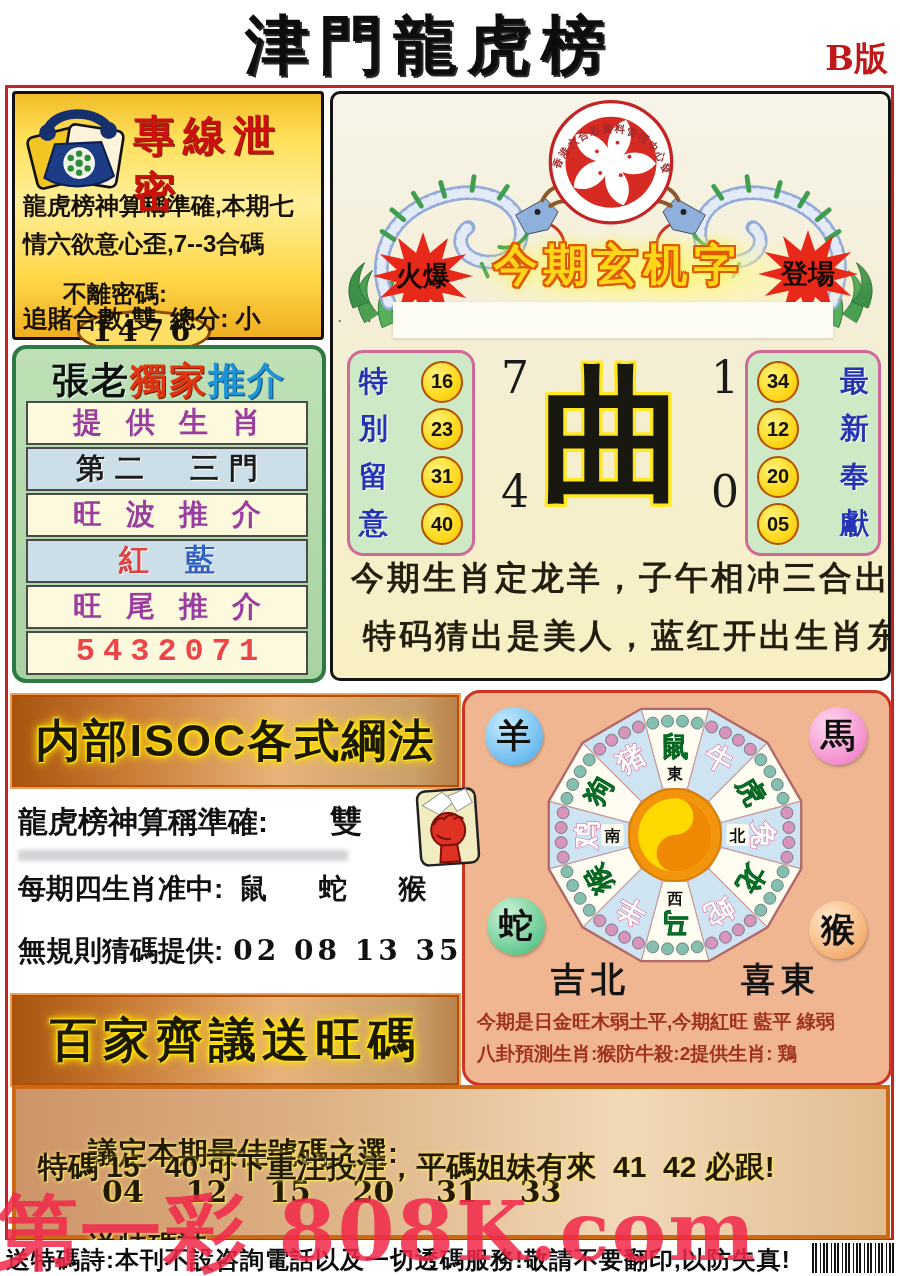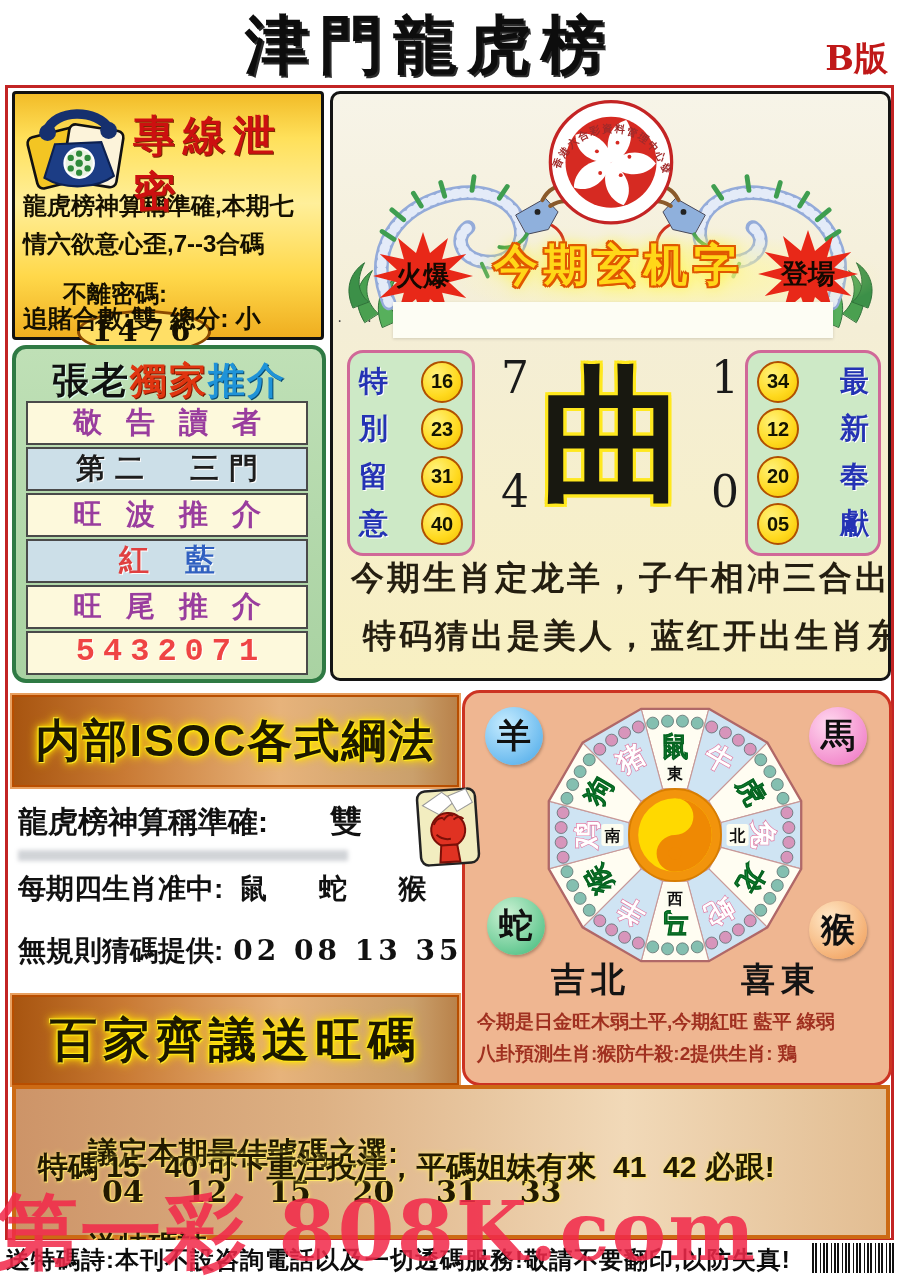--- a/index.html
+++ b/index.html
@@ -132,21 +132,21 @@
       <span>不離密碼:</span>
       <span class="pw-oval" style="margin-left:14px">1476</span>
     </div>
     <div class="abs hl-line" style="top:208px;font-size:25px">追賭合數:雙  總分: 小</div>
   </div>
 
   <div class="abs zhang">
     <div class="abs zhang-title">
       <span style="color:#101010;text-shadow:1px 1px 0 #dfe">張老</span><span style="color:#e03510;text-shadow:1px 1px 0 #7a1a00">獨家</span><span style="color:#1f93d8;text-shadow:1px 1px 0 #0a4a70">推介</span>
     </div>
-    <div class="abs zhang-row purple" style="top:52px">敬告讀者</div>
+    <div class="abs zhang-row purple" style="top:52px">提供生肖</div>
     <div class="abs zhang-row row-blue blackout" style="top:98px">第二  三門</div>
     <div class="abs zhang-row purple" style="top:144px">旺波推介</div>
     <div class="abs zhang-row row-blue" style="top:190px;font-size:30px;font-weight:900">
       <span style="color:#e04040;text-shadow:1px 1px 0 #fff;margin-right:36px">紅</span><span style="color:#3060c0;text-shadow:1px 1px 0 #fff">藍</span>
     </div>
     <div class="abs zhang-row purple" style="top:236px">旺尾推介</div>
     <div class="abs zhang-row num-row" style="top:282px">5432071</div>
   </div>
 
   <div class="abs mystery">

